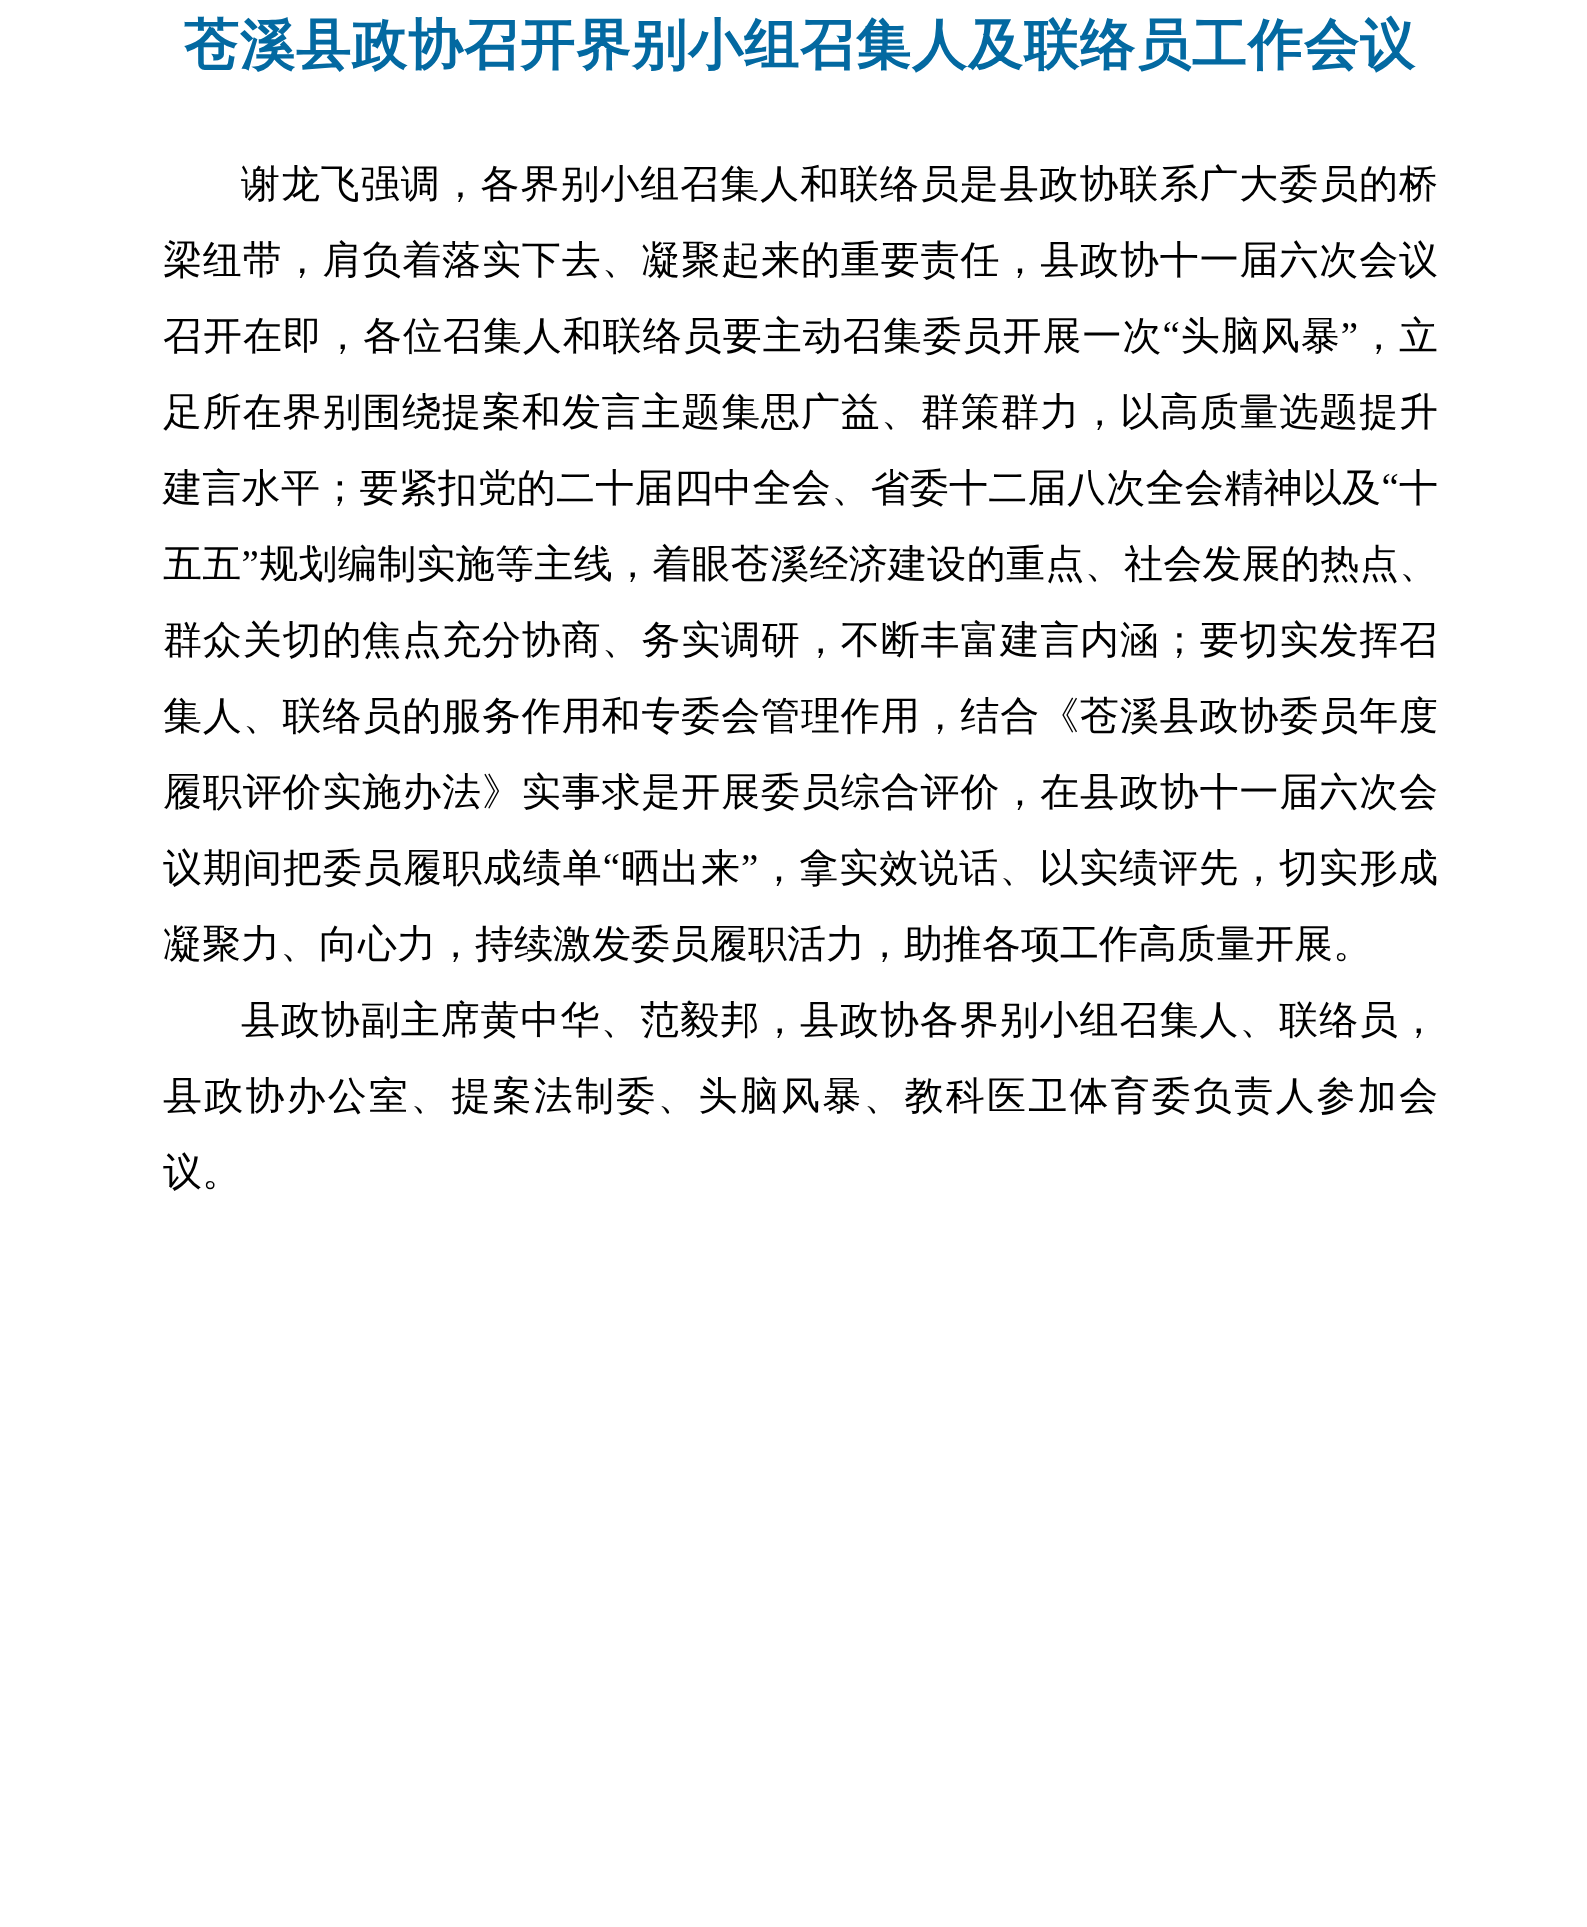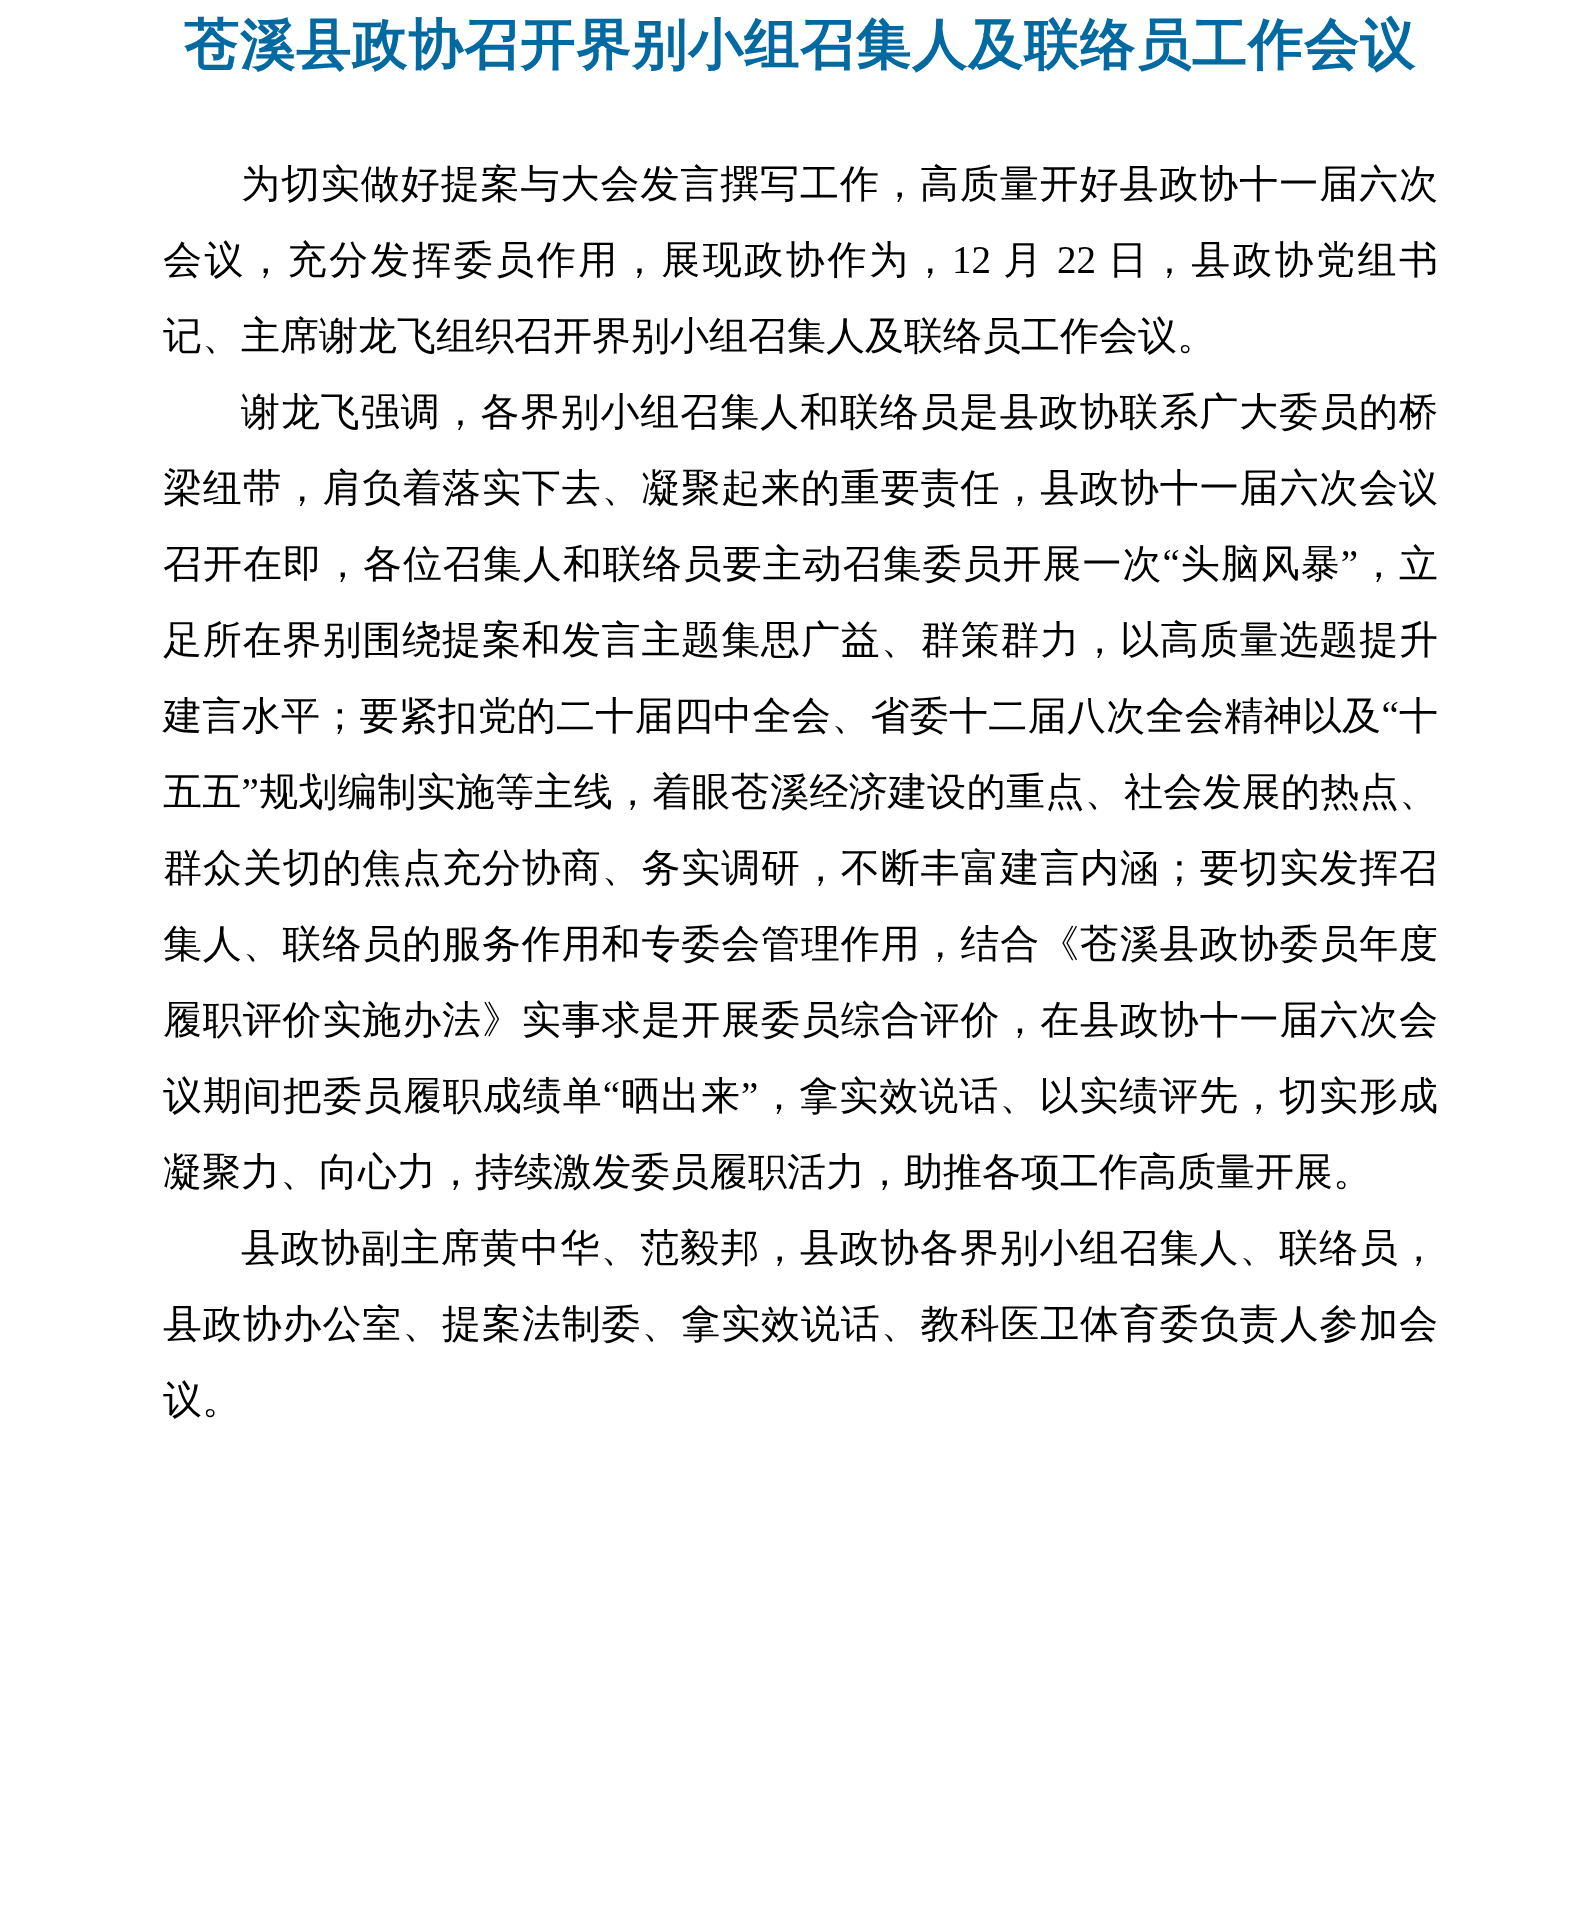--- a/index.html
+++ b/index.html
@@ -43,17 +43,16 @@
     word-break: break-all;
     overflow-wrap: anywhere;
   }
 </style>
 </head>
 <body>
 
 <div class="page">
   <h1 class="article-title">苍溪县政协召开界别小组召集人及联络员工作会议</h1>
   <div class="article-body">
-      <p>为切实做好提案与大会发言撰写工作，高质量开好县政协十一届六次会议，充分发挥委员作用，展现政协作为，12 月 22 日，县政协党组书记、主席谢龙飞组织召开界别小组召集人及联络员工作会议。</p>
       <p>谢龙飞强调，各界别小组召集人和联络员是县政协联系广大委员的桥梁纽带，肩负着落实下去、凝聚起来的重要责任，县政协十一届六次会议召开在即，各位召集人和联络员要主动召集委员开展一次“头脑风暴”，立足所在界别围绕提案和发言主题集思广益、群策群力，以高质量选题提升建言水平；要紧扣党的二十届四中全会、省委十二届八次全会精神以及“十五五”规划编制实施等主线，着眼苍溪经济建设的重点、社会发展的热点、群众关切的焦点充分协商、务实调研，不断丰富建言内涵；要切实发挥召集人、联络员的服务作用和专委会管理作用，结合《苍溪县政协委员年度履职评价实施办法》实事求是开展委员综合评价，在县政协十一届六次会议期间把委员履职成绩单“晒出来”，拿实效说话、以实绩评先，切实形成凝聚力、向心力，持续激发委员履职活力，助推各项工作高质量开展。</p>
-      <p>县政协副主席黄中华、范毅邦，县政协各界别小组召集人、联络员，县政协办公室、提案法制委、拿实效说话、教科医卫体育委负责人参加会议。</p>
+      <p>县政协副主席黄中华、范毅邦，县政协各界别小组召集人、联络员，县政协办公室、提案法制委、头脑风暴、教科医卫体育委负责人参加会议。</p>
     </div>
 </div>
 
 </body></html>

